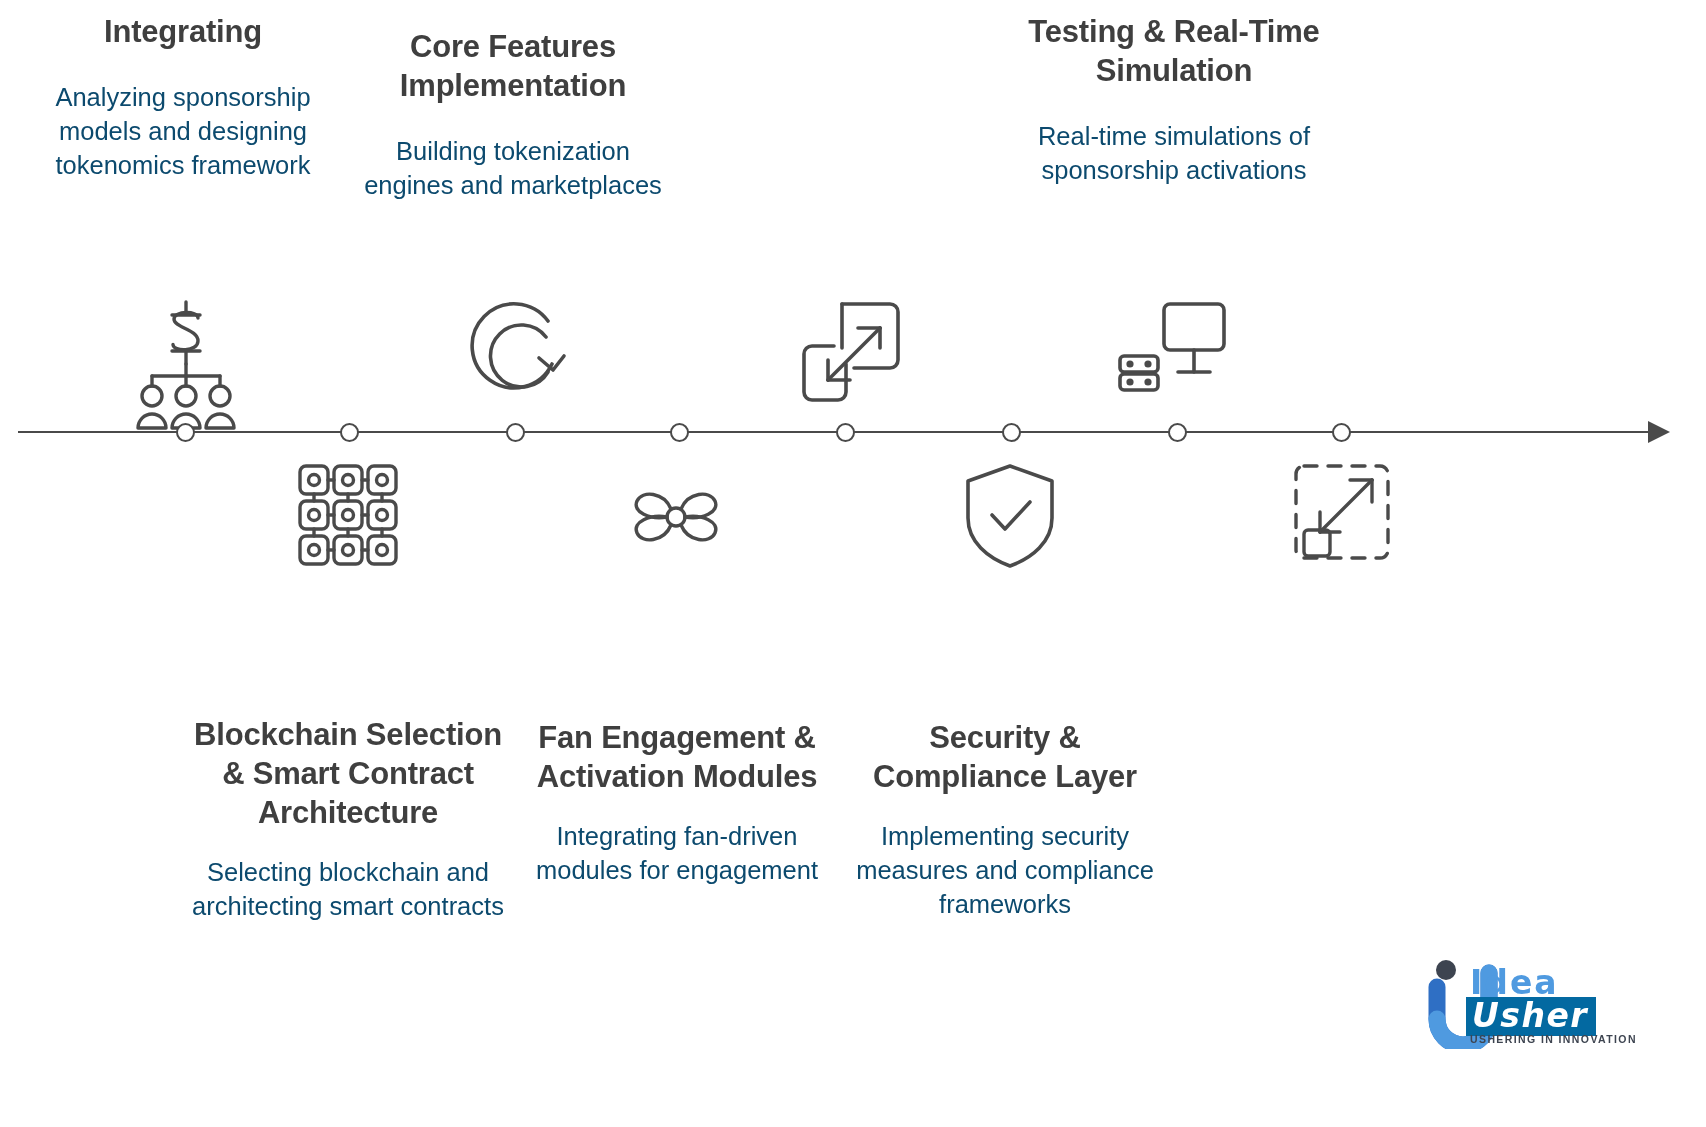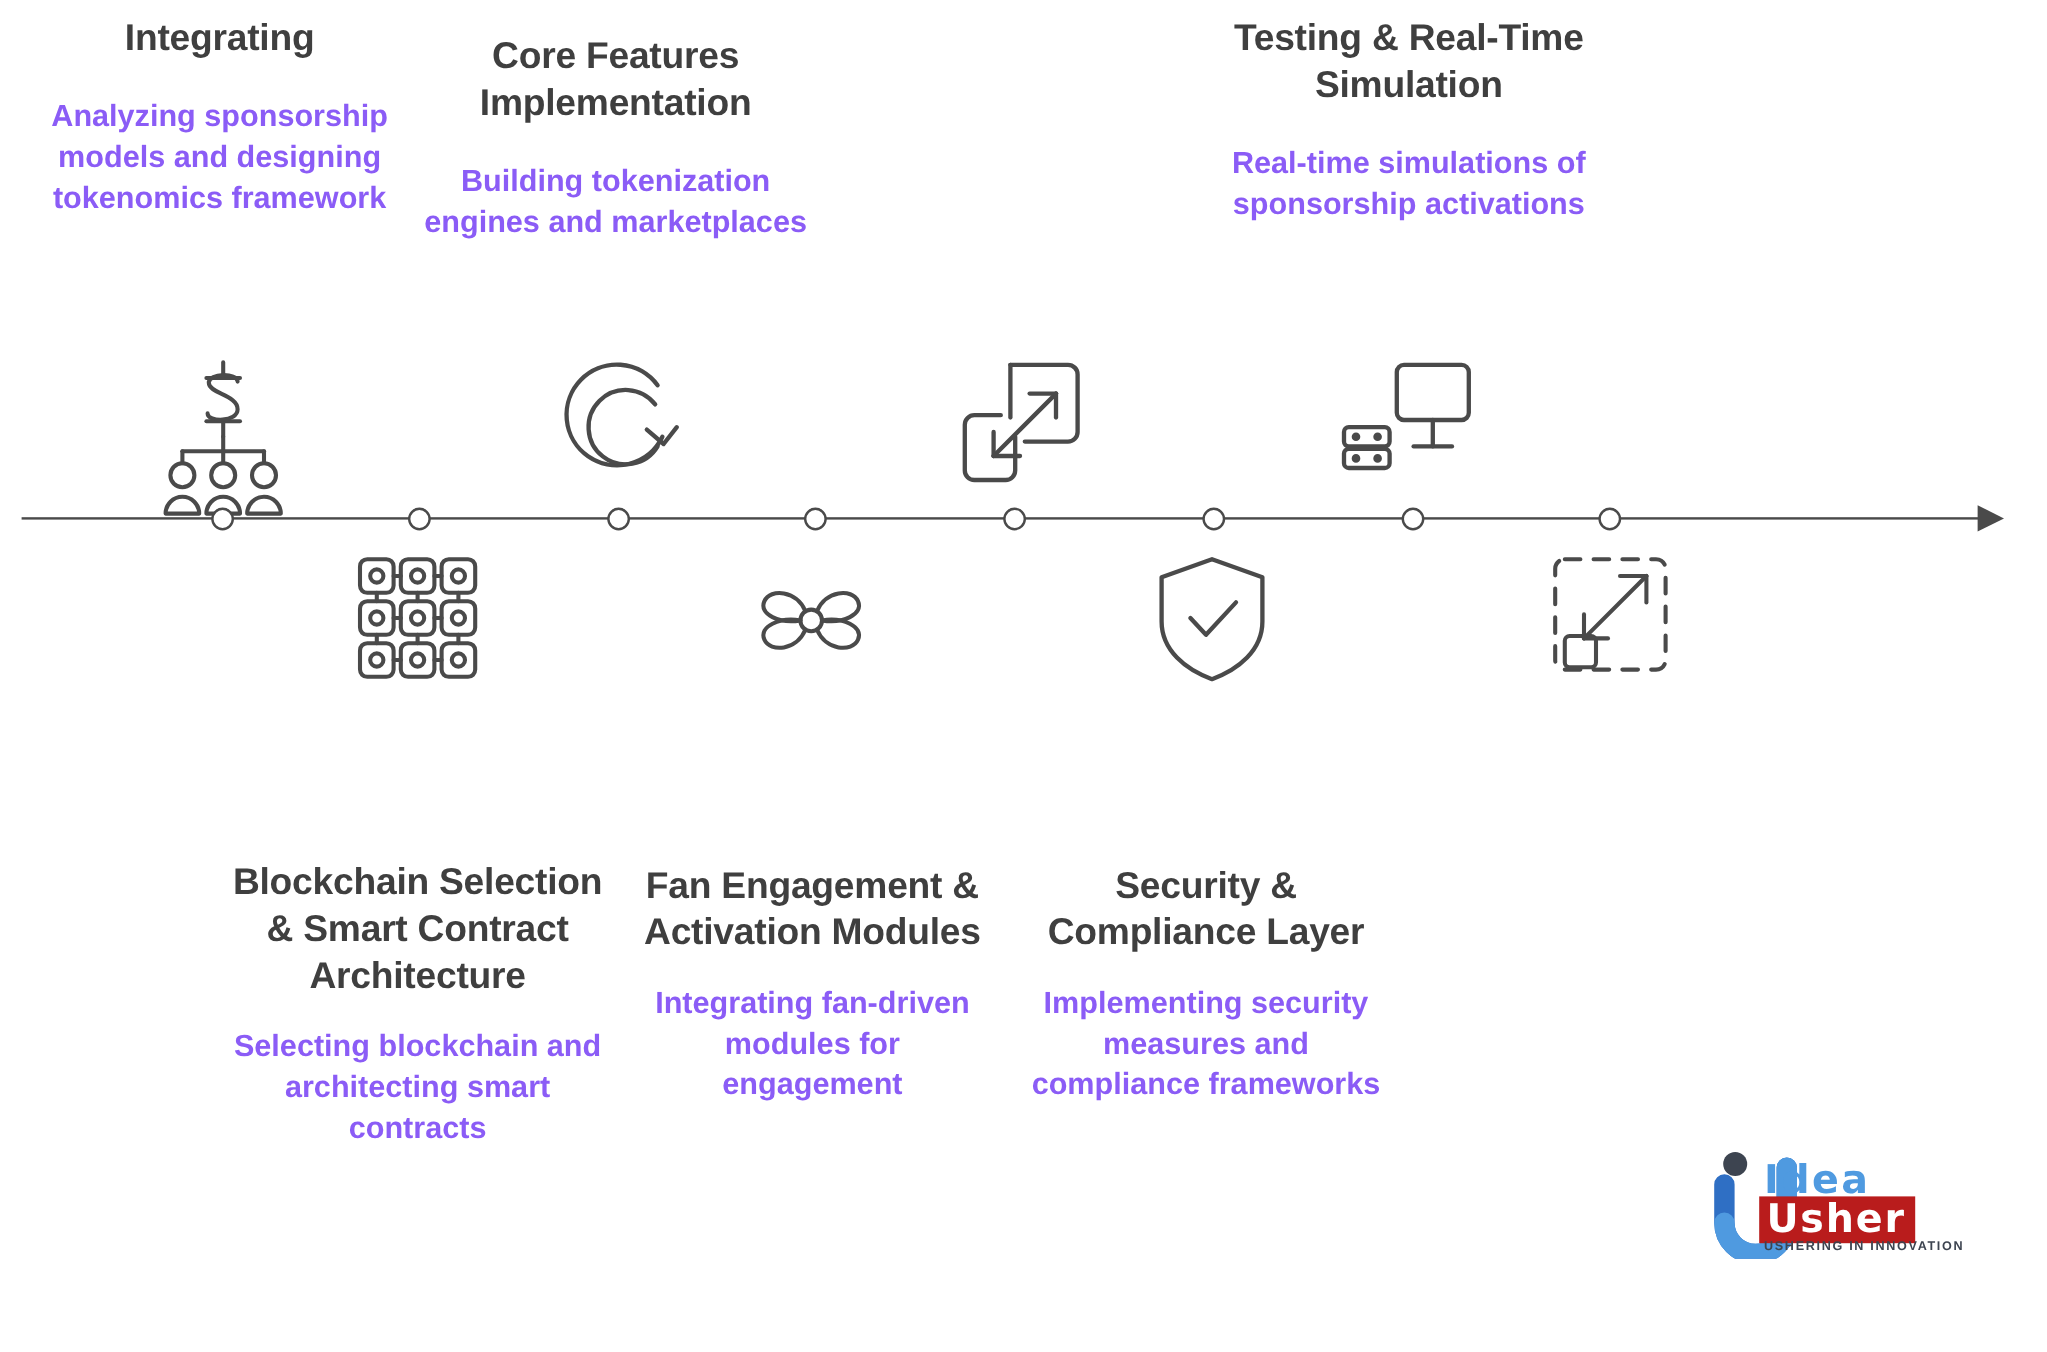--- a/index.html
+++ b/index.html
@@ -32,23 +32,22 @@
     font-weight: bold;
     font-size: 31px;
     line-height: 1.26;
     color: #3f3f3f;
     letter-spacing: -0.2px;
     margin: 0;
   }
   .step-desc {
     font-size: 25.5px;
     line-height: 1.33;
-    color: #8b5cf6;
+    color: #0c4a6e;
     margin: 0;
-    font-weight: bold;
   }
   .top-text .step-desc { margin-top: 30px; }
   .bottom-text .step-desc { margin-top: 24px; }
 
   
   .axis {
     position: absolute;
     left: 18px;
     top: 431px;
     width: 1640px;
@@ -111,22 +110,23 @@
     font-size: 33px;
     font-weight: bold;
     letter-spacing: 2px;
     color: #4f9ae0;
     font-family: "DejaVu Sans", sans-serif;
   }
   .logo-usher-box {
     position: absolute;
     left: 74px;
     top: 40px;
-    background: #b91c1c;
+    background: #0369a1;
     padding: 2px 8px 4px 6px;
+    font-style: italic;
   }
   .logo-usher {
     font-size: 33px;
     font-weight: bold;
     letter-spacing: 1.5px;
     color: #ffffff;
     font-family: "DejaVu Sans", sans-serif;
     line-height: 1;
   }
 </style>

